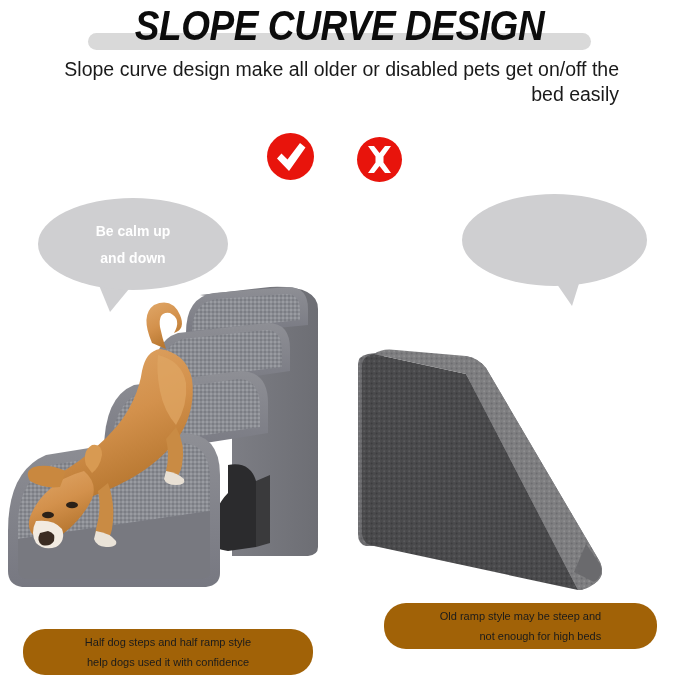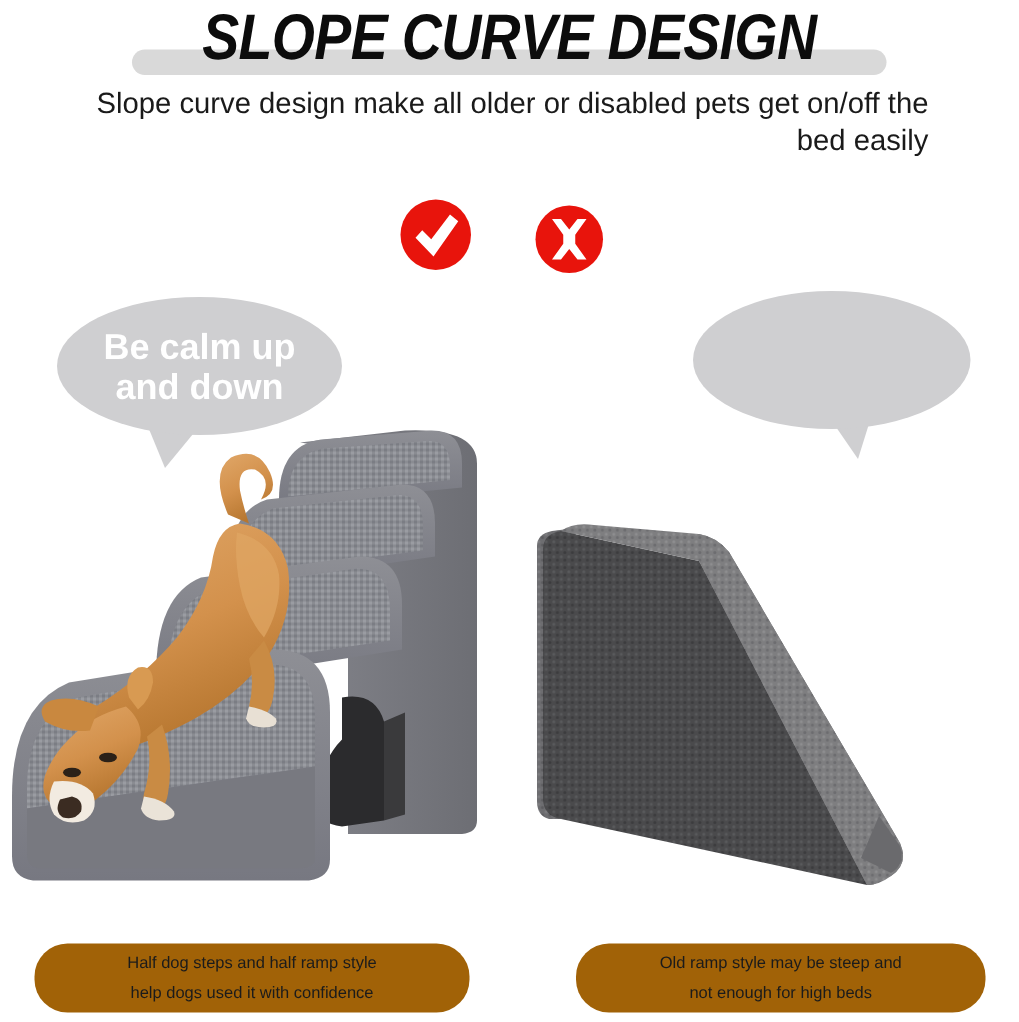--- a/index.html
+++ b/index.html
@@ -98,21 +98,21 @@
     width: 0;
     height: 0;
   }
   .bubble-text {
     position: absolute;
     left: 0;
     width: 100%;
     text-align: center;
     color: #ffffff;
     font-weight: bold;
-    font-size: 24px;
+    font-size: 14px;
     line-height: 27px;
     z-index: 3;
     white-space: pre-line;
   }
   #bubble-left {
     left: 38px;
     top: 198px;
     width: 190px;
     height: 92px;
   }
@@ -160,21 +160,21 @@
     color: #1b1b1b;
     font-size: 11px;
     line-height: 20px;
     text-align: center;
     display: flex;
     align-items: center;
     justify-content: center;
     white-space: pre-line;
   }
   #caption-left  { left: 23px;  top: 629px; width: 290px; height: 46px; }
-  #caption-right { left: 384px; top: 629px; width: 273px; height: 46px; }
+  #caption-right { left: 384px; top: 603px; width: 273px; height: 46px; text-align: right; }
 </style>
 </head>
 <body>
 
 <div id="page">
 
   <div id="title-bar"></div>
   <div id="page-title">SLOPE CURVE DESIGN</div>
   <div id="subtitle">Slope curve design make all older or disabled pets
 get on/off the bed easily</div>

